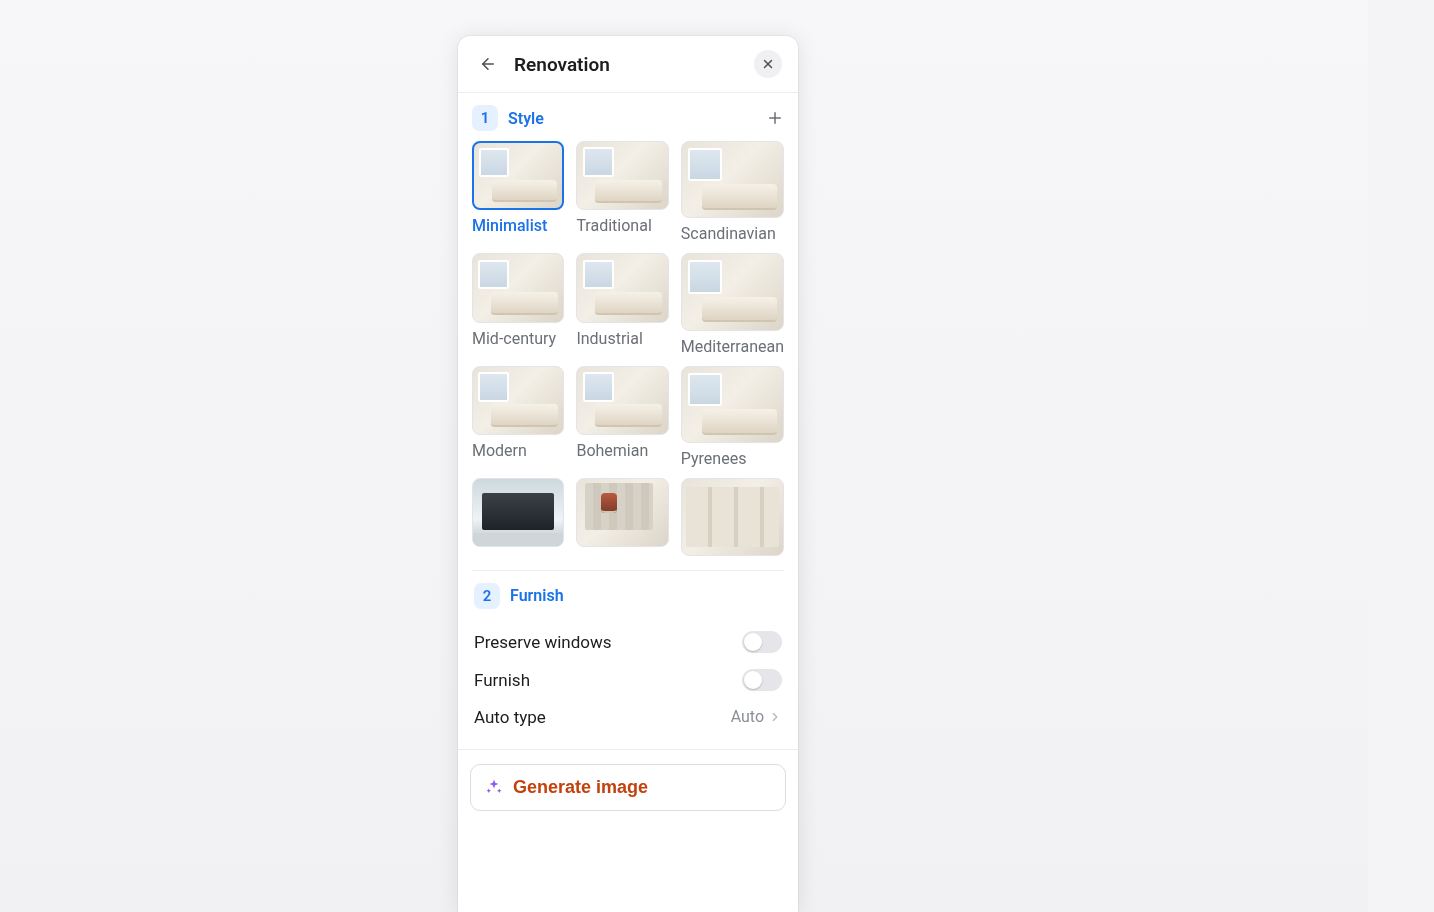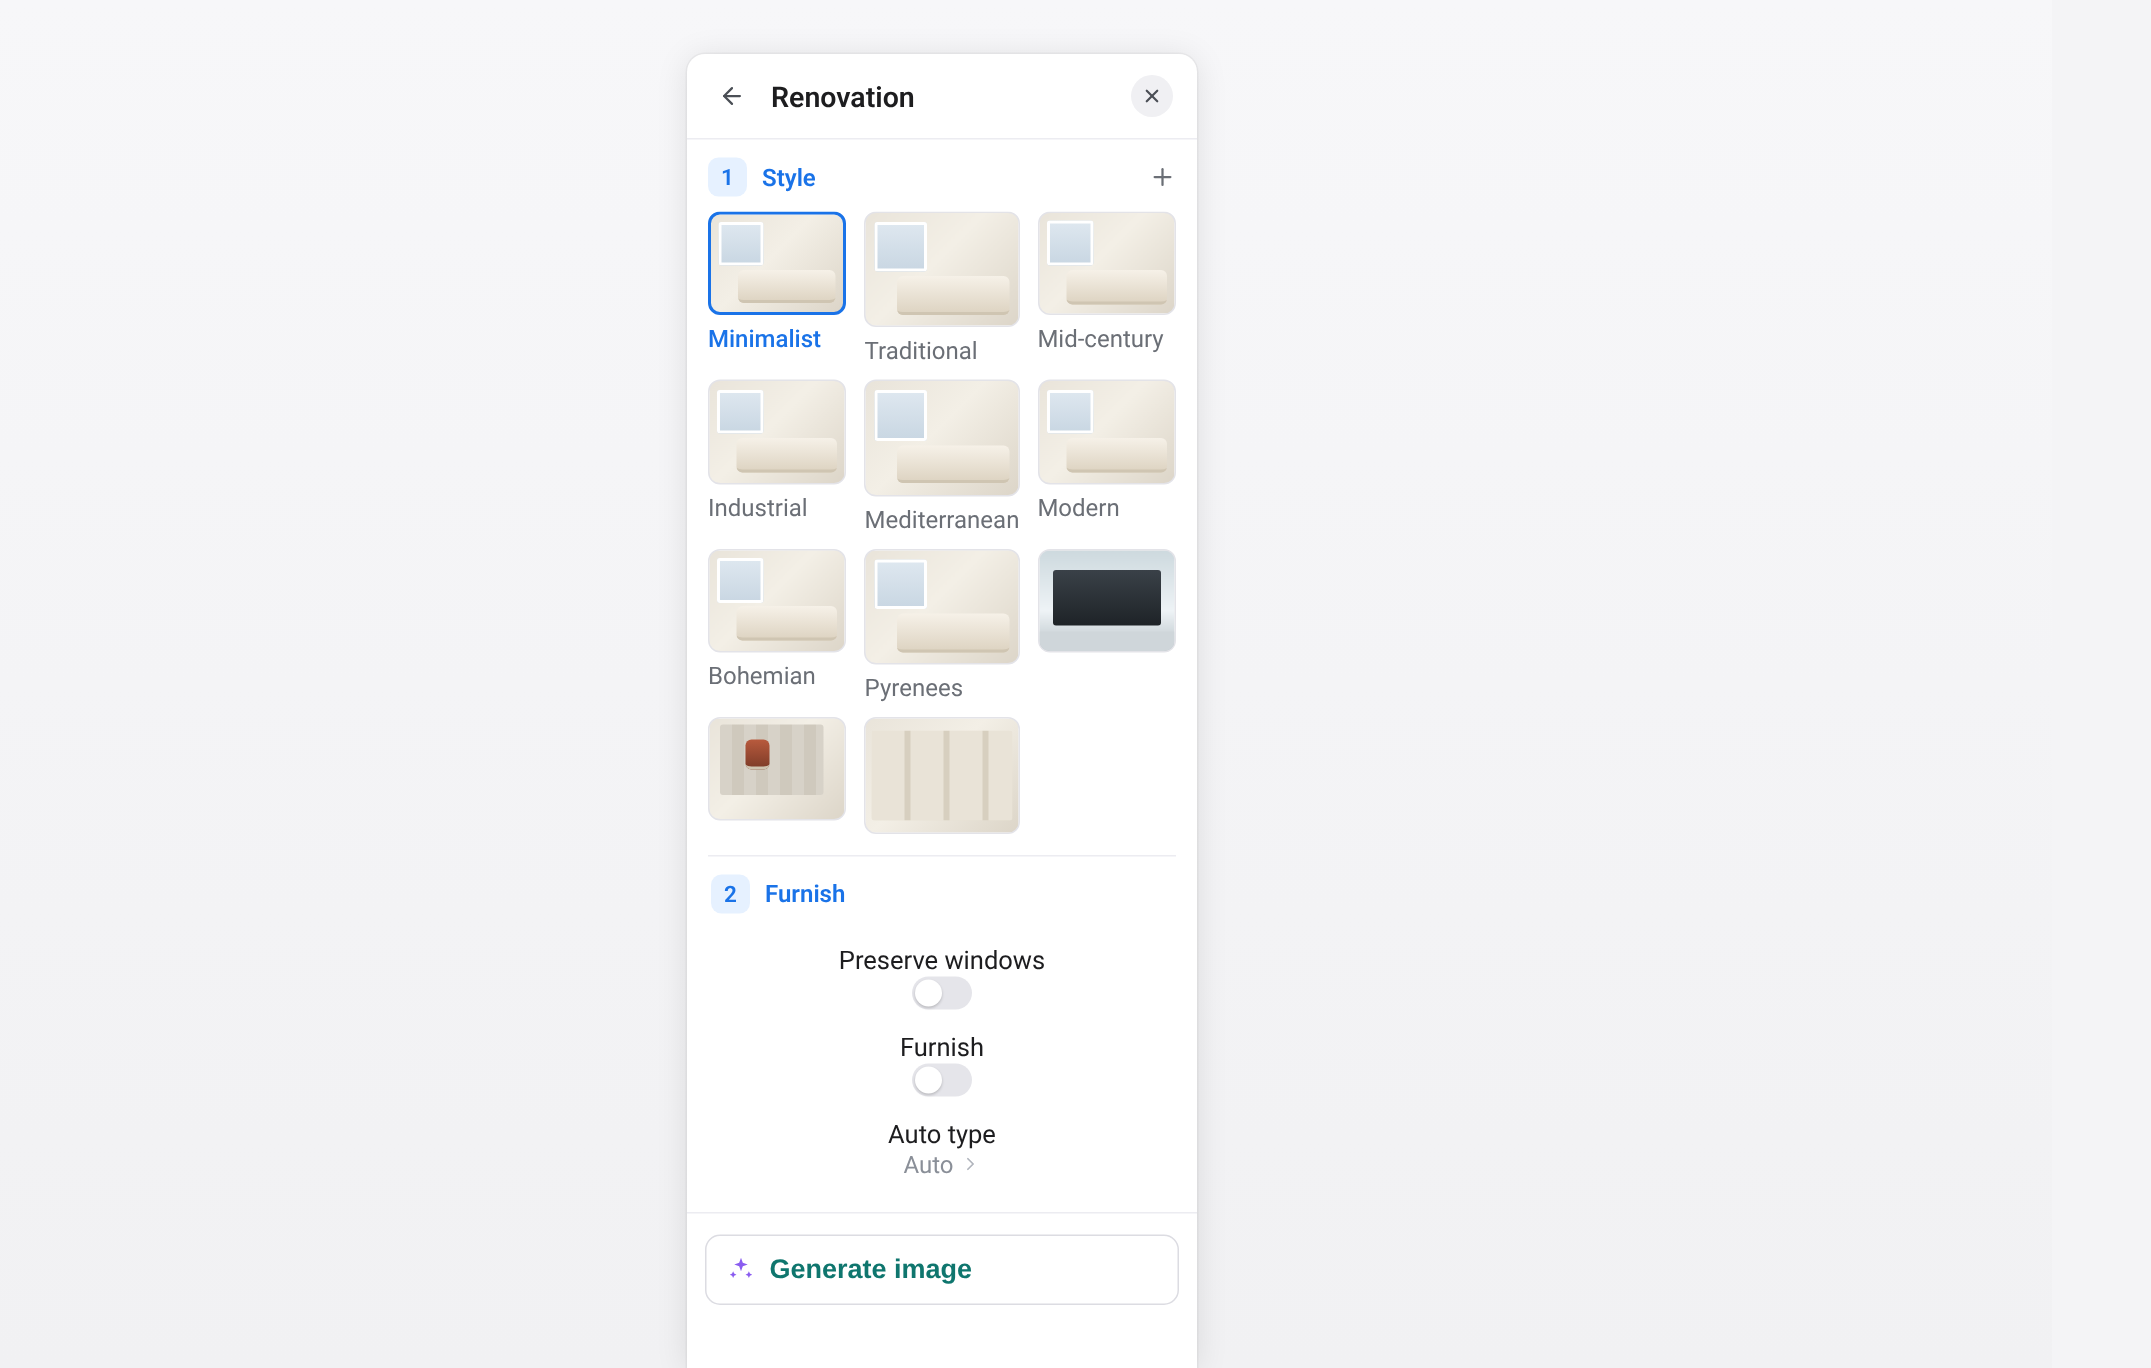--- a/index.html
+++ b/index.html
@@ -156,21 +156,20 @@
   .style-card.selected .style-label {
     color: #1a73e8;
     font-weight: 500;
   }
 
   .details-list { padding: 6px 16px 14px 16px; border-bottom: 1px solid #ececf1; }
   .details-list .section-header { padding: 0; margin-bottom: 14px; }
   .detail-row {
     display: flex; align-items: center; justify-content: space-between;
     padding: 8px 0;
-    flex-direction: column;
   }
   .detail-label { font-size: 17px; color: #1d1d1f; }
   .detail-value {
     color: #8a8f98; font-size: 16px;
     display: flex; align-items: center; gap: 4px;
     cursor: pointer;
   }
   .toggle {
     width: 40px; height: 22px;
     background: #e5e5ea;
@@ -188,21 +187,21 @@
   .chevron { color: #b0b4bc; }
 
   .generate-area { padding: 14px 12px 8px 12px; }
   .generate-btn {
     width: 100%;
     border: 1px solid #dcdce2;
     background: #fff;
     border-radius: 10px;
     padding: 12px 14px;
     display: flex; align-items: center; gap: 10px;
-    font-size: 18px; font-weight: 600; color: #0f766e;
+    font-size: 18px; font-weight: 600; color: #c2410c;
     cursor: pointer;
   }
   .sparkle { color: #8a5cf0; }
 
   .footer-hint {
     padding: 10px 16px 0 16px;
     display: flex; align-items: center; gap: 8px;
     color: #9aa0a8; font-size: 14px;
     opacity: 0.7;
   }
@@ -246,20 +245,24 @@
           <div class="style-card selected">
             <div class="thumb room"></div>
             <div class="style-label">Minimalist</div>
           </div>
           <div class="style-card">
             <div class="thumb room"></div>
             <div class="style-label">Traditional</div>
           </div>
           <div class="style-card">
             <div class="thumb room"></div>
+            <div class="style-label">Scandinavian</div>
+          </div>
+          <div class="style-card">
+            <div class="thumb room"></div>
             <div class="style-label">Mid-century</div>
           </div>
           <div class="style-card">
             <div class="thumb room"></div>
             <div class="style-label">Industrial</div>
           </div>
           <div class="style-card">
             <div class="thumb room"></div>
             <div class="style-label">Mediterranean</div>
           </div>

